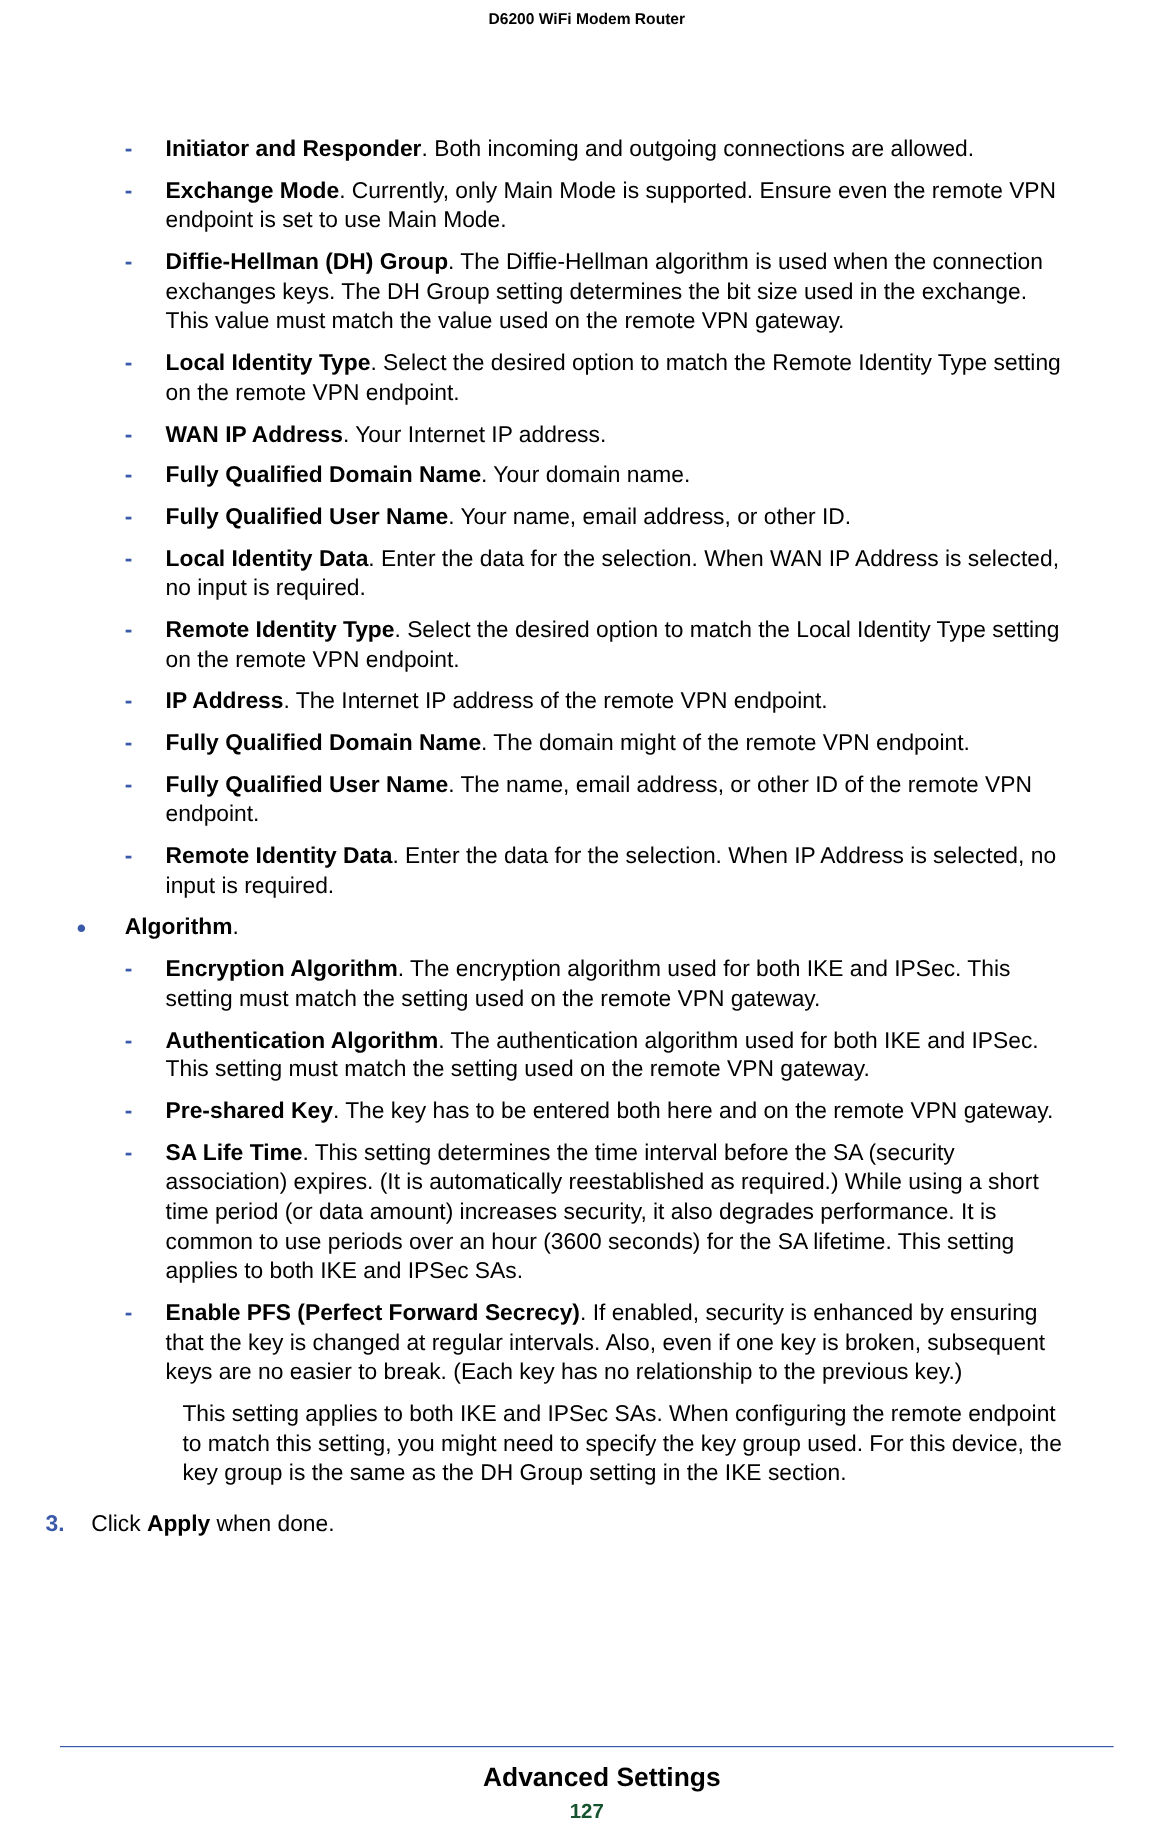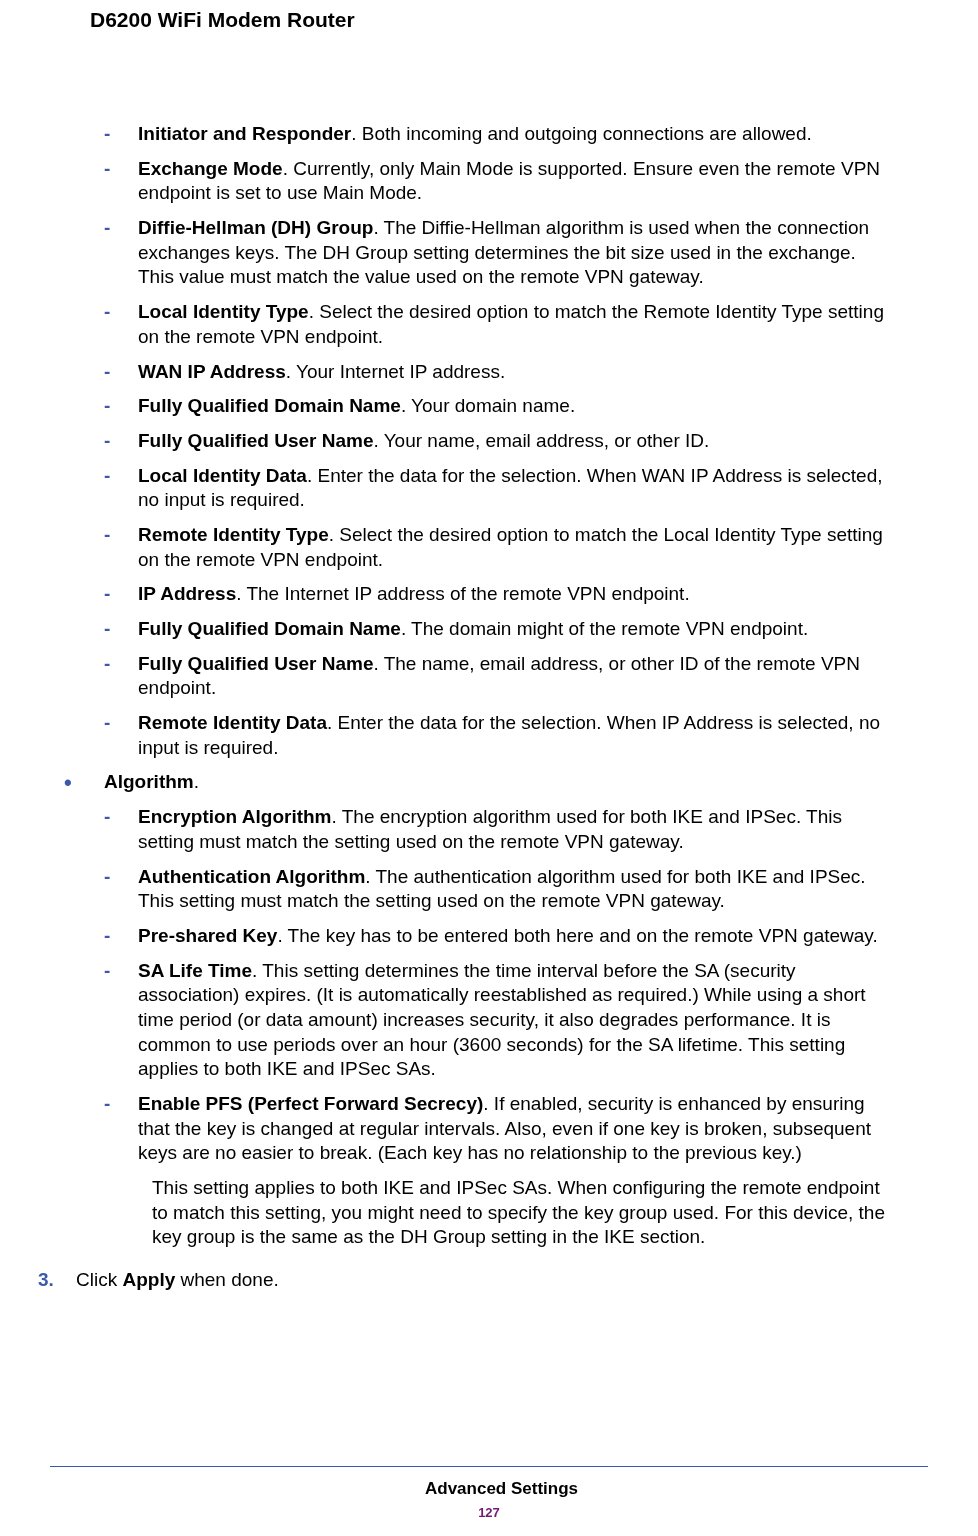--- a/index.html
+++ b/index.html
@@ -1,35 +1,35 @@
 <!DOCTYPE html>
 <html><head>
 <meta charset="utf-8">
 <style>
   * { box-sizing: border-box; margin: 0; padding: 0; }
   html, body { width: 978px; height: 1536px; background: #fff; font-family: Arial, Helvetica, sans-serif; color: #000; }
   .page { width: 978px; height: 1536px; position: relative; padding: 0 90px; }
-  .header { text-align: left; font-weight: bold; font-size: 21px; padding-top: 8px; }
+  .header { text-align: center; font-weight: bold; font-size: 13px; padding-top: 8px; }
   .content { padding-top: 90px; font-size: 19px; line-height: 1.3; }
   .sub-list { padding-left: 14px; }
   .sub-item { display: flex; margin-bottom: 10px; }
   .sub-bullet { color: #3a5aa9; font-weight: bold; width: 34px; flex-shrink: 0; }
   .sub-text { flex: 1; }
   .sub-text b { font-weight: bold; margin-top: 28px; }
   .main-item { display: flex; margin: 10px 0 10px -26px; }
   .main-bullet { color: #3a5aa9; font-weight: bold; font-size: 22px; width: 40px; flex-shrink: 0; line-height: 1; padding-top: 2px;}
   .main-text { flex: 1; font-weight: bold; }
   .note-text { padding-left: 48px; margin-top: 4px; margin-bottom: 10px; }
   .step-item { display: flex; margin-left: -52px; margin-top: 18px; }
   .step-num { color: #3a5aa9; font-weight: bold; width: 38px; flex-shrink: 0; }
   .step-text { flex: 1; }
   .footer { position: absolute; bottom: 16px; left: 0; right: 0; text-align: center; }
   .footer-rule { border: none; border-top: 1px solid #3a5aa9; margin: 0 50px 12px 50px; }
-  .footer-title { font-weight: bold; font-size: 17px; margin-bottom: 6px; padding-left: 25px; }
-  .footer-page { color: #701a75; font-weight: bold; font-size: 13px; }
+  .footer-title { font-weight: bold; font-size: 22px; margin-bottom: 6px; padding-left: 25px; }
+  .footer-page { color: #14532d; font-weight: bold; font-size: 17px; }
 </style>
 </head>
 <body>
 
 <div class="page">
   <div class="header">D6200 WiFi Modem Router</div>
 
   <div class="content">
     <div class="sub-list">
       <div class="sub-item">

